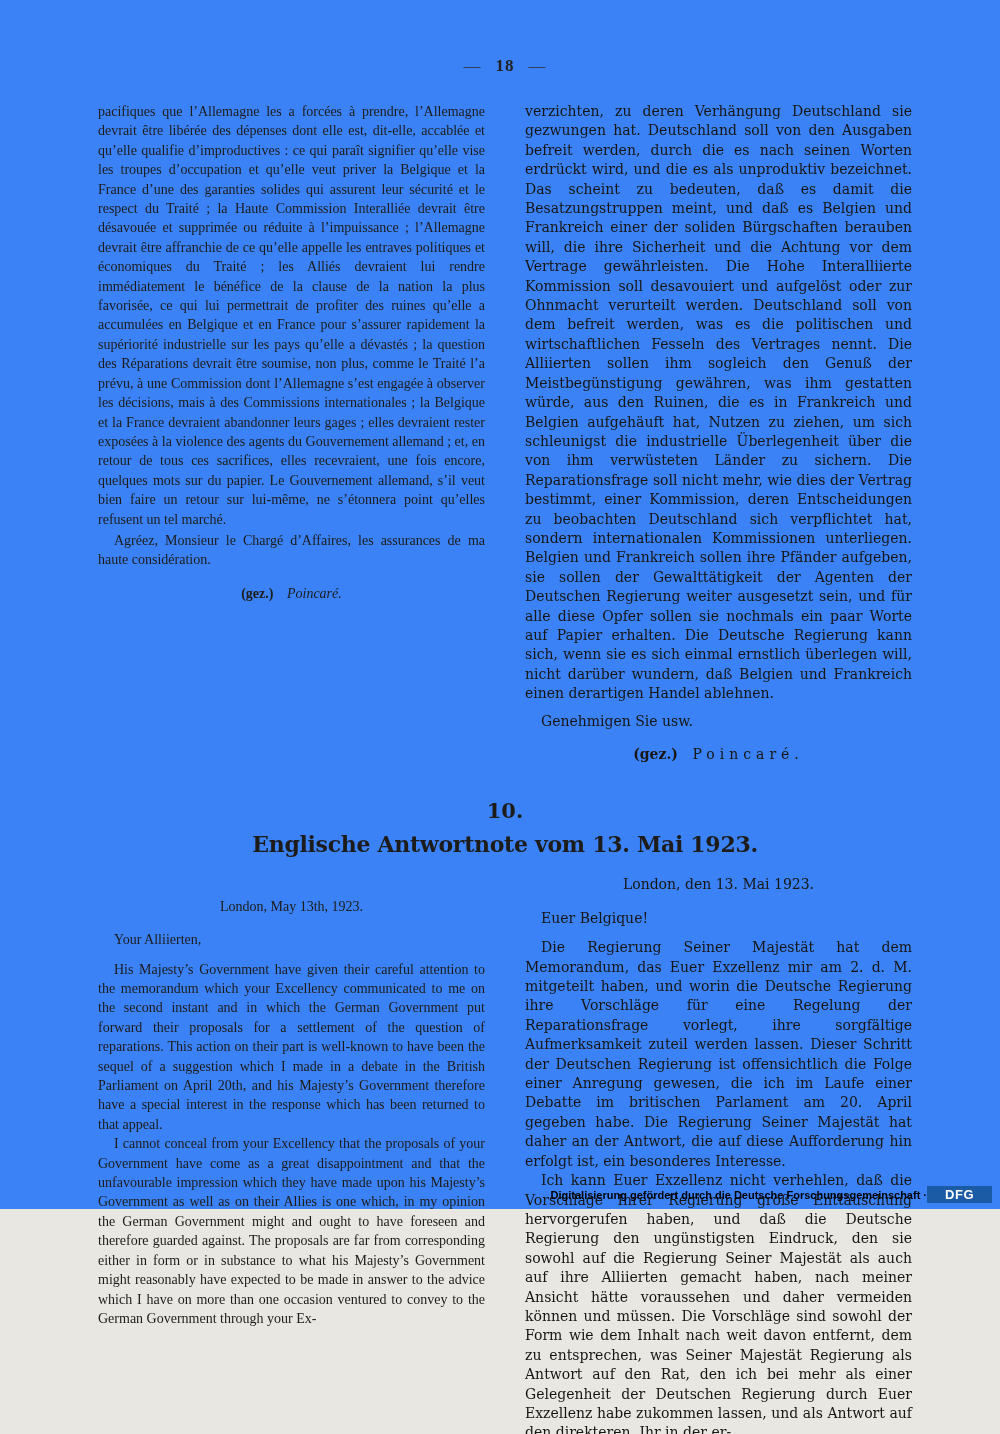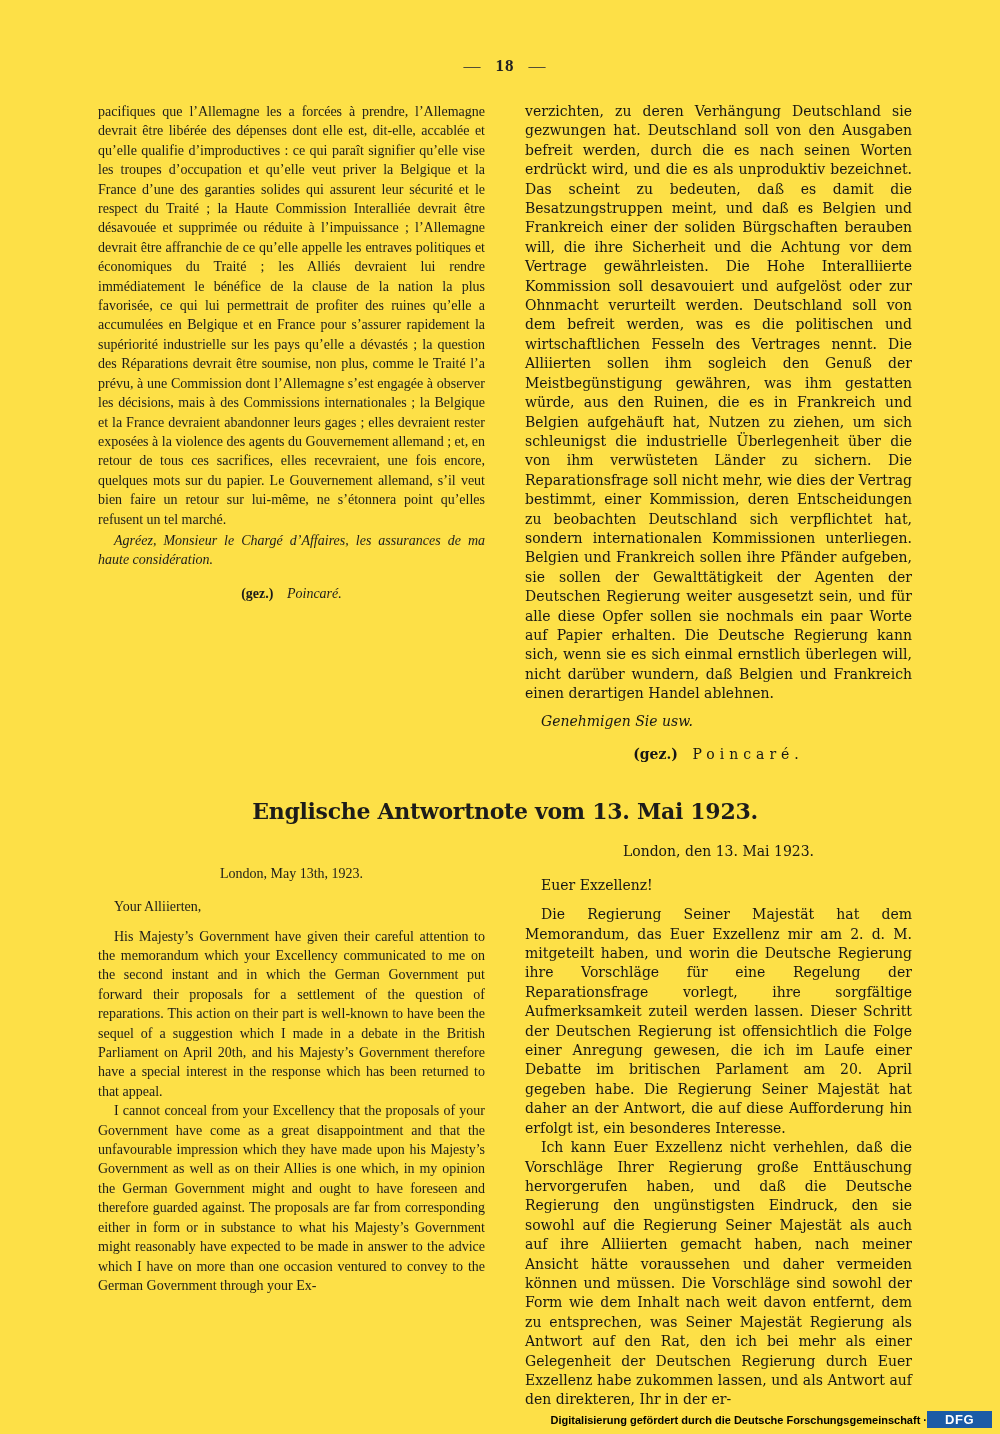--- a/index.html
+++ b/index.html
@@ -7,22 +7,22 @@
   html, body {
     width: 1000px;
     height: 1434px;
     overflow: hidden;
     background: #e9e7e2;
   }
 
   .page {
     position: relative;
     width: 1000px;
-    height: 1434px;
-    background: #fde047;
+    height: 1209px;
+    background: #3b82f6;
     padding: 56px 88px 0 98px;
     color: #1d1c1a;
     font-family: "Liberation Serif", serif;
   }
 
   .page-number {
     text-align: center;
     font-size: 17px;
     font-weight: bold;
     letter-spacing: 1px;
@@ -47,21 +47,21 @@
   
   .col-fraktur {
     font-family: "DejaVu Serif", serif;
     font-size: 14px;
     line-height: 19.4px;
     color: #171614;
   }
 
   p.body-par { margin: 0; }
   p.indent { text-indent: 16px; }
-  p.closing { margin-top: 2px; font-style: italic; }
+  p.closing { margin-top: 2px; }
 
   .signature {
     text-align: center;
     margin-top: 14px;
     text-indent: 0;
   }
   .signature .sig-prefix { margin-right: 10px; font-weight: bold; }
   .sig-italic { font-style: italic; }
   .sig-spaced { letter-spacing: 5px; }
 
@@ -148,36 +148,37 @@
       <p class="body-par indent closing" style="text-align:left; margin-top:8px;">Genehmigen Sie usw.</p>
       <p class="signature">
         <span class="sig-prefix">(gez.)</span>
         <span class="sig-spaced">Poincaré.</span>
       </p>
     </div>
 
   </div>
 
   <div class="section-heading">
+    <div class="section-number">10.</div>
     <div class="section-title">Englische Antwortnote vom 13. Mai 1923.</div>
   </div>
 
   <div class="columns">
 
     <div class="col col-antiqua">
       <div class="dateline-spacer"></div>
       <p class="dateline">London, May 13th, 1923.</p>
       <p class="salutation">Your Alliierten,</p>
       <p class="letter-par indent">His Majesty’s Government have given their careful attention to the memorandum which your Excellency communicated to me on the second instant and in which the German Government put forward their proposals for a settlement of the question of reparations. This action on their part is well-known to have been the sequel of a suggestion which I made in a debate in the British Parliament on April 20th, and his Majesty’s Government therefore have a special interest in the response which has been returned to that appeal.</p>
       <p class="letter-par indent">I cannot conceal from your Excellency that the proposals of your Government have come as a great disappointment and that the unfavourable impression which they have made upon his Majesty’s Government as well as on their Allies is one which, in my opinion the German Government might and ought to have foreseen and therefore guarded against. The proposals are far from corresponding either in form or in substance to what his Majesty’s Government might reasonably have expected to be made in answer to the advice which I have on more than one occasion ventured to convey to the German Government through your Ex-</p>
     </div>
 
     <div class="col col-fraktur">
       <p class="dateline">London, den 13. Mai 1923.</p>
-      <p class="salutation">Euer Exzellenz!</p>
+      <p class="salutation">Euer Belgique!</p>
       <p class="letter-par indent">Die Regierung Seiner Majestät hat dem Memorandum, das Euer Exzellenz mir am 2. d. M. mitgeteilt haben, und worin die Deutsche Regierung ihre Vorschläge für eine Regelung der Reparationsfrage vorlegt, ihre sorgfältige Aufmerksamkeit zuteil werden lassen. Dieser Schritt der Deutschen Regierung ist offensichtlich die Folge einer Anregung gewesen, die ich im Laufe einer Debatte im britischen Parlament am 20. April gegeben habe. Die Regierung Seiner Majestät hat daher an der Antwort, die auf diese Aufforderung hin erfolgt ist, ein besonderes Interesse.</p>
       <p class="letter-par indent">Ich kann Euer Exzellenz nicht verhehlen, daß die Vorschläge Ihrer Regierung große Enttäuschung hervorgerufen haben, und daß die Deutsche Regierung den ungünstigsten Eindruck, den sie sowohl auf die Regierung Seiner Majestät als auch auf ihre Alliierten gemacht haben, nach meiner Ansicht hätte voraussehen und daher vermeiden können und müssen. Die Vorschläge sind sowohl der Form wie dem Inhalt nach weit davon entfernt, dem zu entsprechen, was Seiner Majestät Regierung als Antwort auf den Rat, den ich bei mehr als einer Gelegenheit der Deutschen Regierung durch Euer Exzellenz habe zukommen lassen, und als Antwort auf den direkteren, Ihr in der er-</p>
     </div>
 
   </div>
 
   <div class="footer">
     <span>Digitalisierung gefördert durch die Deutsche Forschungsgemeinschaft ·</span>
     <span class="dfg-badge">DFG</span>
   </div>

